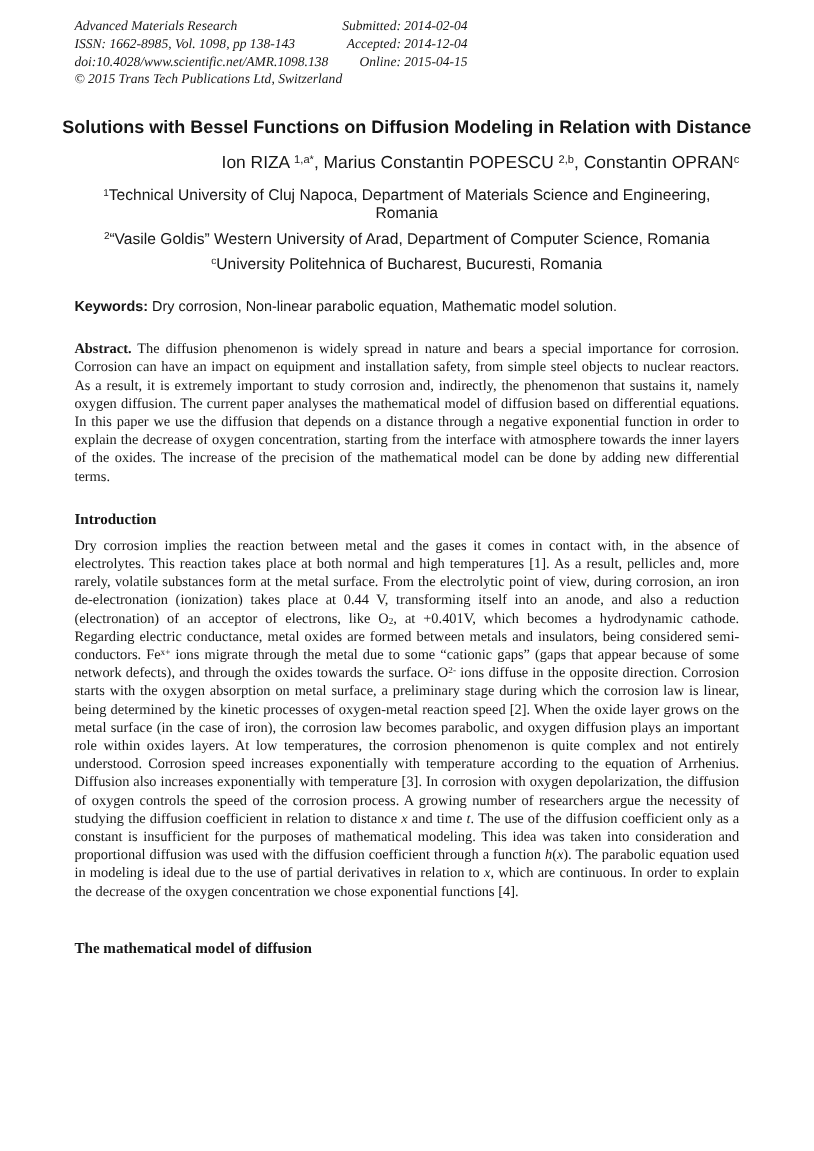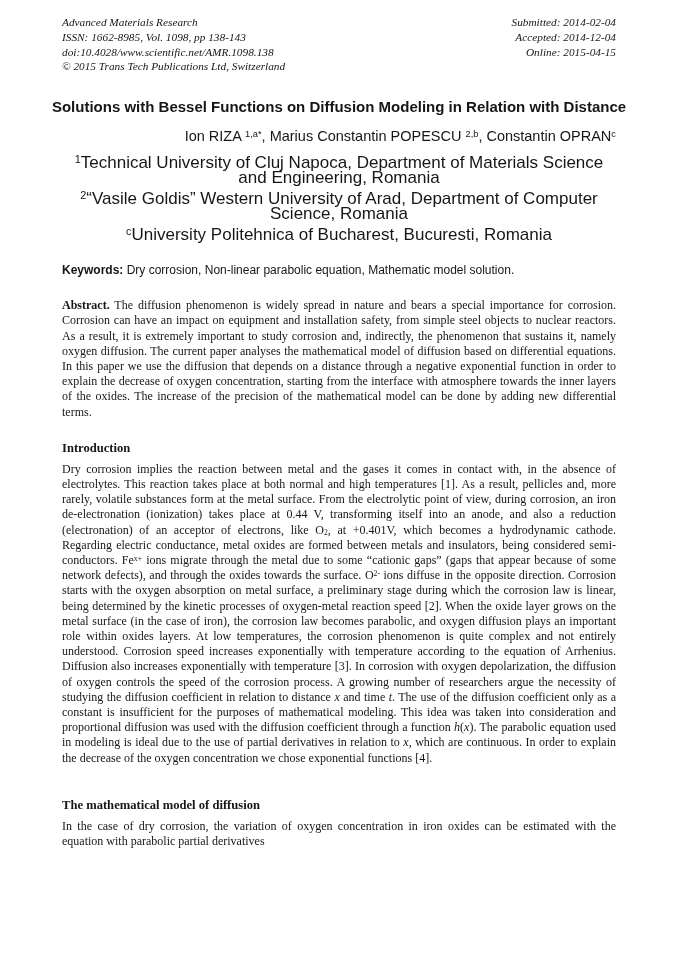--- a/index.html
+++ b/index.html
@@ -9,21 +9,20 @@
     color: #161616;
     margin: 0 auto;
     box-sizing: border-box;
     padding: 15px 62px 0 62px;
     overflow: hidden;
     font-family: "Liberation Serif", serif;
   }
   
   .journal-header {
     display: flex;
-    justify-content: space-between;
     font-style: italic;
     font-size: 11.3px;
     line-height: 14.8px;
   }
   .journal-header .right { text-align: right; }
   
   .paper-title {
     font-family: "Liberation Sans", sans-serif;
     font-weight: bold;
     font-size: 15px;
@@ -34,21 +33,21 @@
   .authors-line {
     font-family: "Liberation Sans", sans-serif;
     font-size: 14.5px;
     line-height: 20px;
     text-align: right;
     margin-top: 9px;
   }
   .affiliations { margin-top: 9px; }
   .affiliation-line {
     font-family: "Liberation Sans", sans-serif;
-    font-size: 17px;
+    font-size: 13px;
     line-height: 15px;
     text-align: center;
     margin: 6px 0;
   }
   
   .keywords-line {
     font-family: "Liberation Sans", sans-serif;
     font-size: 12px;
     line-height: 15px;
     margin-top: 21px;
@@ -112,16 +111,15 @@
 
   <p class="body-par abstract-par"><b>Abstract.</b> The diffusion phenomenon is widely spread in nature and bears a special importance for corrosion. Corrosion can have an impact on equipment and installation safety, from simple steel objects to nuclear reactors. As a result, it is extremely important to study corrosion and, indirectly, the phenomenon that sustains it, namely oxygen diffusion. The current paper analyses the mathematical model of diffusion based on differential equations. In this paper we use the diffusion that depends on a distance through a negative exponential function in order to explain the decrease of oxygen concentration, starting from the interface with atmosphere towards the inner layers of the oxides. The increase of the precision of the mathematical model can be done by adding new differential terms.</p>
 
   <div>
     <div class="section-heading">Introduction</div>
     <p class="body-par">Dry corrosion implies the reaction between metal and the gases it comes in contact with, in the absence of electrolytes. This reaction takes place at both normal and high temperatures [1]. As a result, pellicles and, more rarely, volatile substances form at the metal surface. From the electrolytic point of view, during corrosion, an iron de-electronation (ionization) takes place at 0.44 V, transforming itself into an anode, and also a reduction (electronation) of an acceptor of electrons, like O<sub>2</sub>, at +0.401V, which becomes a hydrodynamic cathode. Regarding electric conductance, metal oxides are formed between metals and insulators, being considered semi-conductors. Fe<sup>x+</sup> ions migrate through the metal due to some “cationic gaps” (gaps that appear because of some network defects), and through the oxides towards the surface. O<sup>2-</sup> ions diffuse in the opposite direction. Corrosion starts with the oxygen absorption on metal surface, a preliminary stage during which the corrosion law is linear, being determined by the kinetic processes of oxygen-metal reaction speed [2]. When the oxide layer grows on the metal surface (in the case of iron), the corrosion law becomes parabolic, and oxygen diffusion plays an important role within oxides layers. At low temperatures, the corrosion phenomenon is quite complex and not entirely understood. Corrosion speed increases exponentially with temperature according to the equation of Arrhenius. Diffusion also increases exponentially with temperature [3]. In corrosion with oxygen depolarization, the diffusion of oxygen controls the speed of the corrosion process. A growing number of researchers argue the necessity of studying the diffusion coefficient in relation to distance <i>x</i> and time <i>t</i>. The use of the diffusion coefficient only as a constant is insufficient for the purposes of mathematical modeling. This idea was taken into consideration and proportional diffusion was used with the diffusion coefficient through a function <i>h</i>(<i>x</i>). The parabolic equation used in modeling is ideal due to the use of partial derivatives in relation to <i>x</i>, which are continuous. In order to explain the decrease of the oxygen concentration we chose exponential functions [4].</p>
   </div>
 
   <div>
     <div class="section-heading big-gap">The mathematical model of diffusion</div>
-    <p class="body-par">In the case of dry corrosion, the variation of oxygen concentration in iron oxides can be estimated with the equation with parabolic partial derivatives</p>
   </div>
 
 </div>
 
 </body></html>

